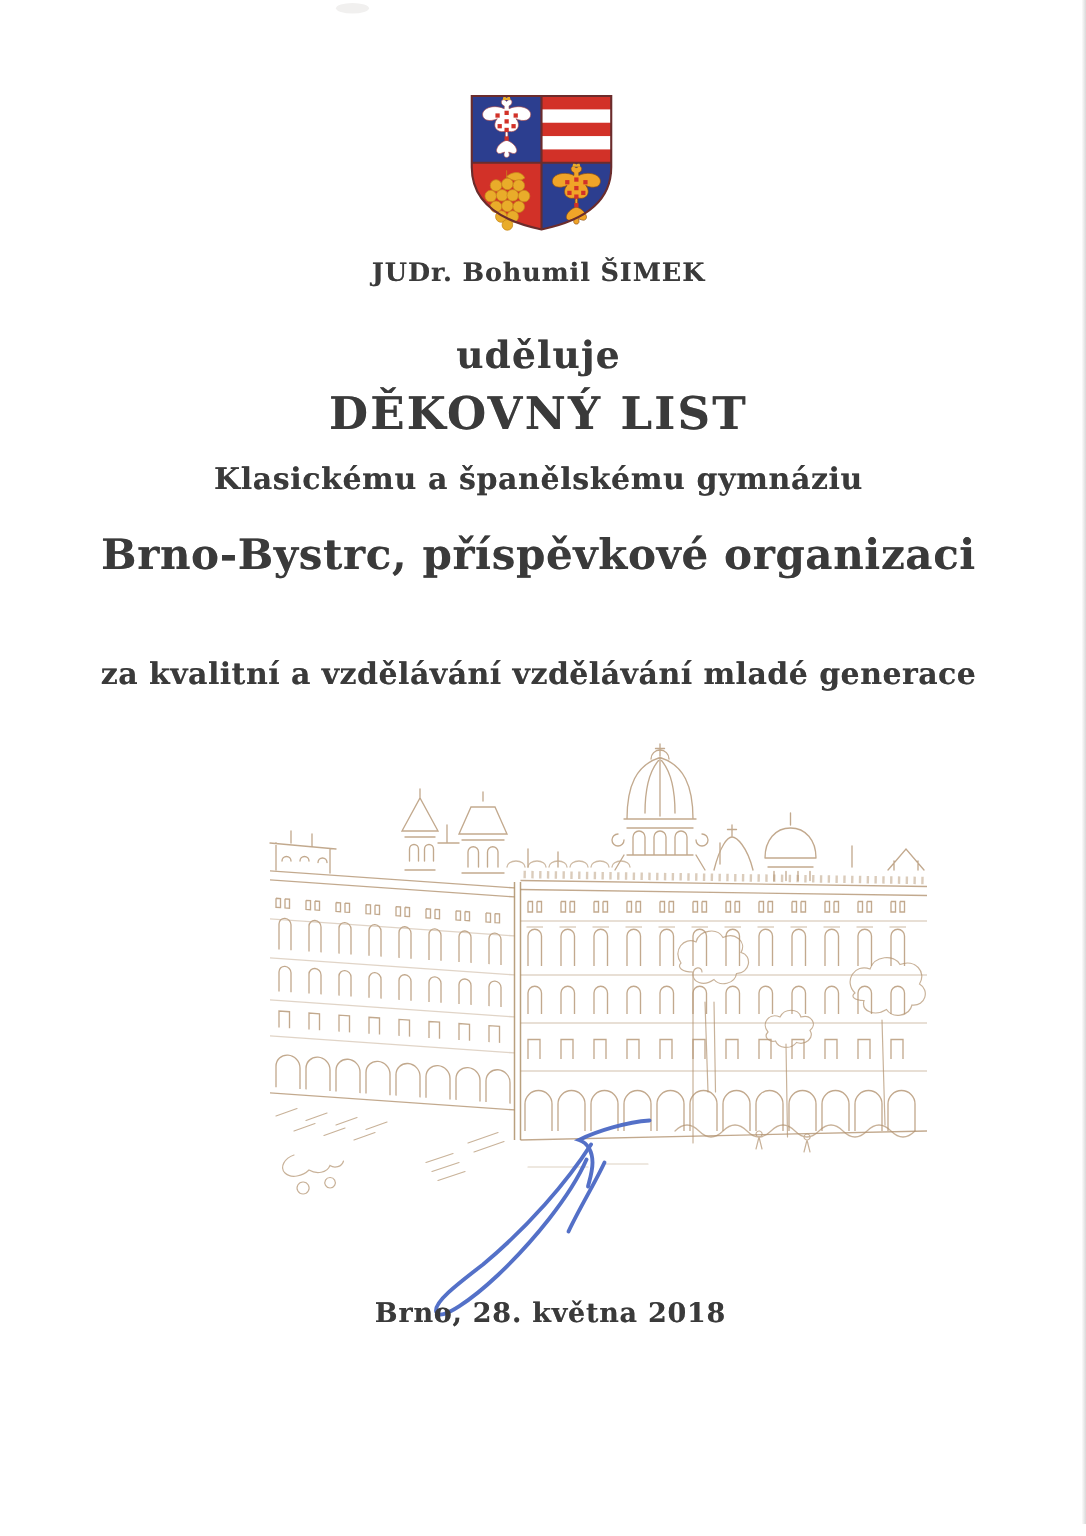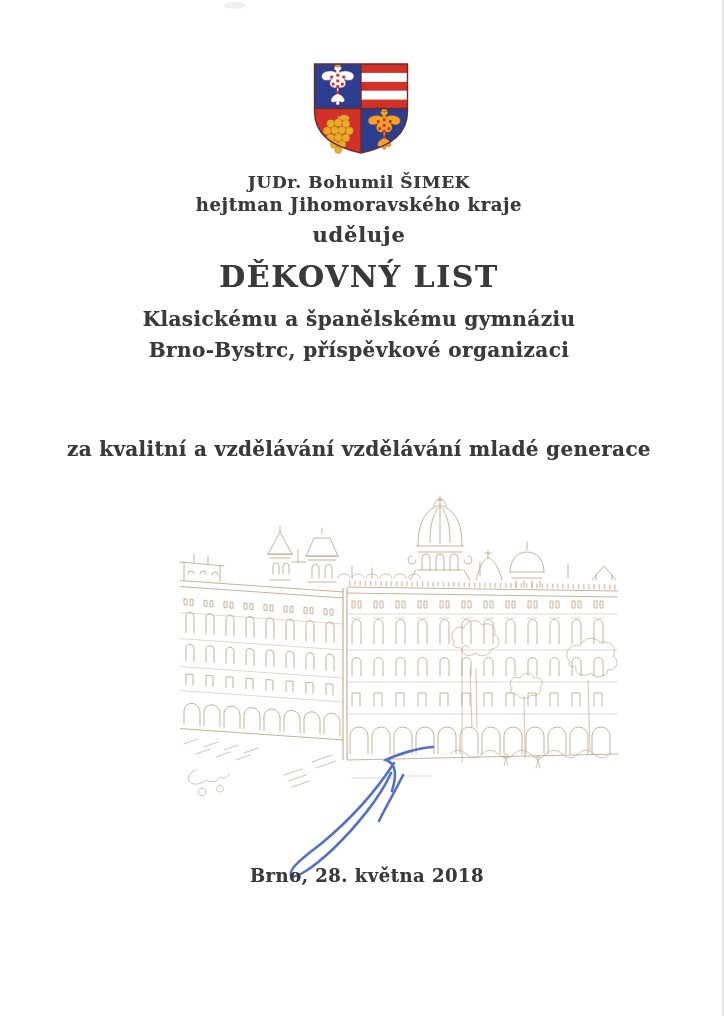--- a/index.html
+++ b/index.html
@@ -8,24 +8,24 @@
     font-family:"DejaVu Serif","Liberation Serif",serif;color:#3a3a3a;
   }
   .scan-edge{position:absolute;right:0;top:0;bottom:0;width:3px;
     background:linear-gradient(to left,#d9d9d9,#ffffff);}
   .scan-smudge{position:absolute;left:224px;top:2px;width:22px;height:7px;border-radius:50%;
     background:#f1f0ef;}
   .txt{position:absolute;left:0;right:6px;text-align:center;font-weight:bold;
     color:#3a3a3a;text-shadow:0 0 0.4px rgba(58,58,58,0.55);white-space:nowrap;}
   .issuer-name{top:172px;font-size:17px;letter-spacing:0.6px;}
   .issuer-title{top:194px;font-size:18px;letter-spacing:0.6px;}
-  .grant-verb{top:222px;font-size:21px;letter-spacing:0.8px;}
+  .grant-verb{top:222px;font-size:25px;letter-spacing:0.8px;}
   .cert-title{top:259px;font-size:30px;letter-spacing:1.5px;}
   .recipient1{top:307px;font-size:20px;letter-spacing:0.4px;}
-  .recipient2{top:338px;font-size:20px;letter-spacing:0.4px;}
+  .recipient2{top:353px;font-size:28px;letter-spacing:0.4px;}
   .reason{top:437px;font-size:20px;letter-spacing:0.3px;}
   .place-date{top:865px;font-size:18px;letter-spacing:0.5px;padding-left:16px;}
   .crest{position:absolute;left:310px;top:61px;width:102px;height:95px;}
   .building{position:absolute;left:172px;top:492px;width:452px;height:312px;}
   .signature{position:absolute;left:268px;top:733px;width:182px;height:166px;}
 </style>
 </head>
 <body>
 
 <div class="page">
@@ -88,21 +88,20 @@
           <circle cx="35" cy="76" r="3.8"></circle>
         <circle cx="23.5" cy="82.5" r="3.8"></circle>
           <circle cx="31" cy="82.5" r="3.8"></circle>
         <circle cx="27.5" cy="88" r="3.5"></circle>
       </g>
       <path d="M4,3 H96 V50 C96,72 79,85 50,91 C21,85 4,72 4,50 Z M50,3 V91 M4,47 H96" fill="none" stroke="#6b2c2c" stroke-width="1.4"></path>
     </g>
   </svg>
 
   <div class="txt issuer-name">JUDr. Bohumil ŠIMEK</div>
-  <div class="txt issuer-title">hejtman Jihomoravského kraje</div>
   <div class="txt grant-verb">uděluje</div>
   <div class="txt cert-title">DĚKOVNÝ LIST</div>
   <div class="txt recipient1">Klasickému a španělskému gymnáziu</div>
   <div class="txt recipient2">Brno-Bystrc, příspěvkové organizaci</div>
   <div class="txt reason">za kvalitní a vzdělávání vzdělávání mladé generace</div>
 
   <svg class="building" viewBox="0 0 452 312">
     <g stroke="#b2926f" fill="none" stroke-width="0.9" stroke-linecap="round" opacity="0.78">
 
       <path d="M8,70 L52,74 M12,70 V88 M48,74 V90 M16,82 a3,3 0 0 1 6,0 M28,82 a3,3 0 0 1 6,0 M40,83 a3,3 0 0 1 6,0 M22,62 v8 M36,64 v8"></path>

